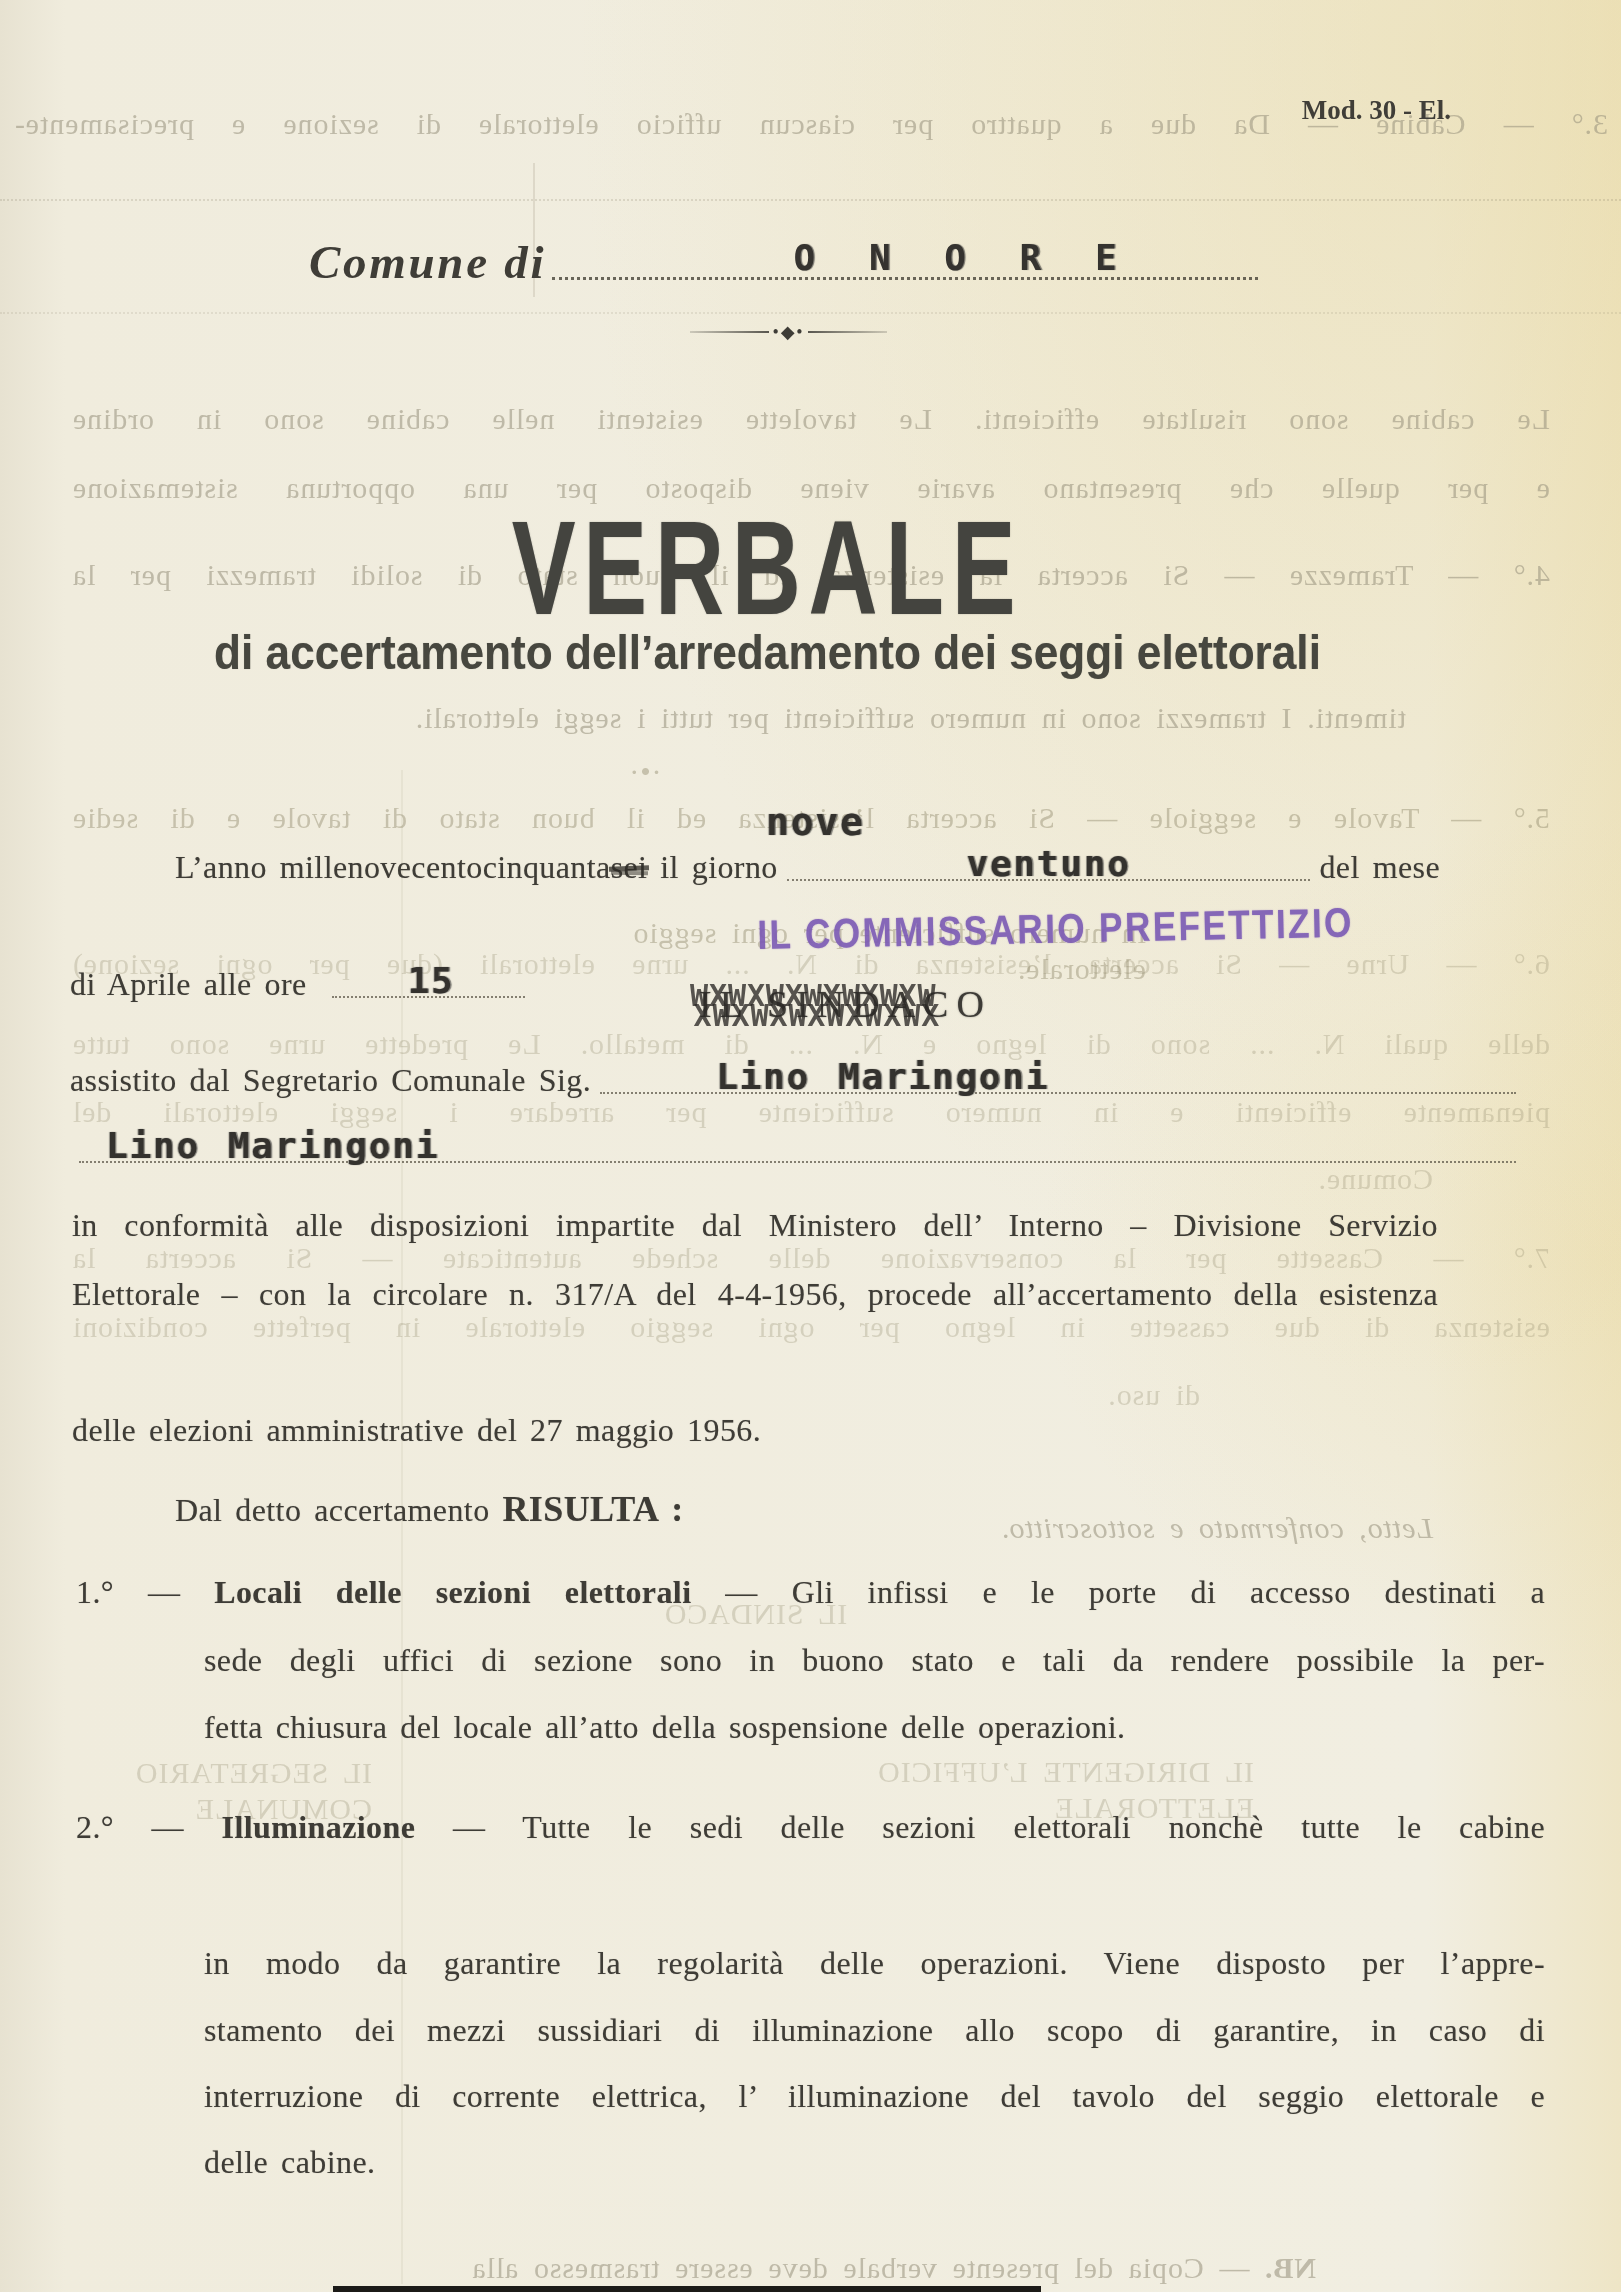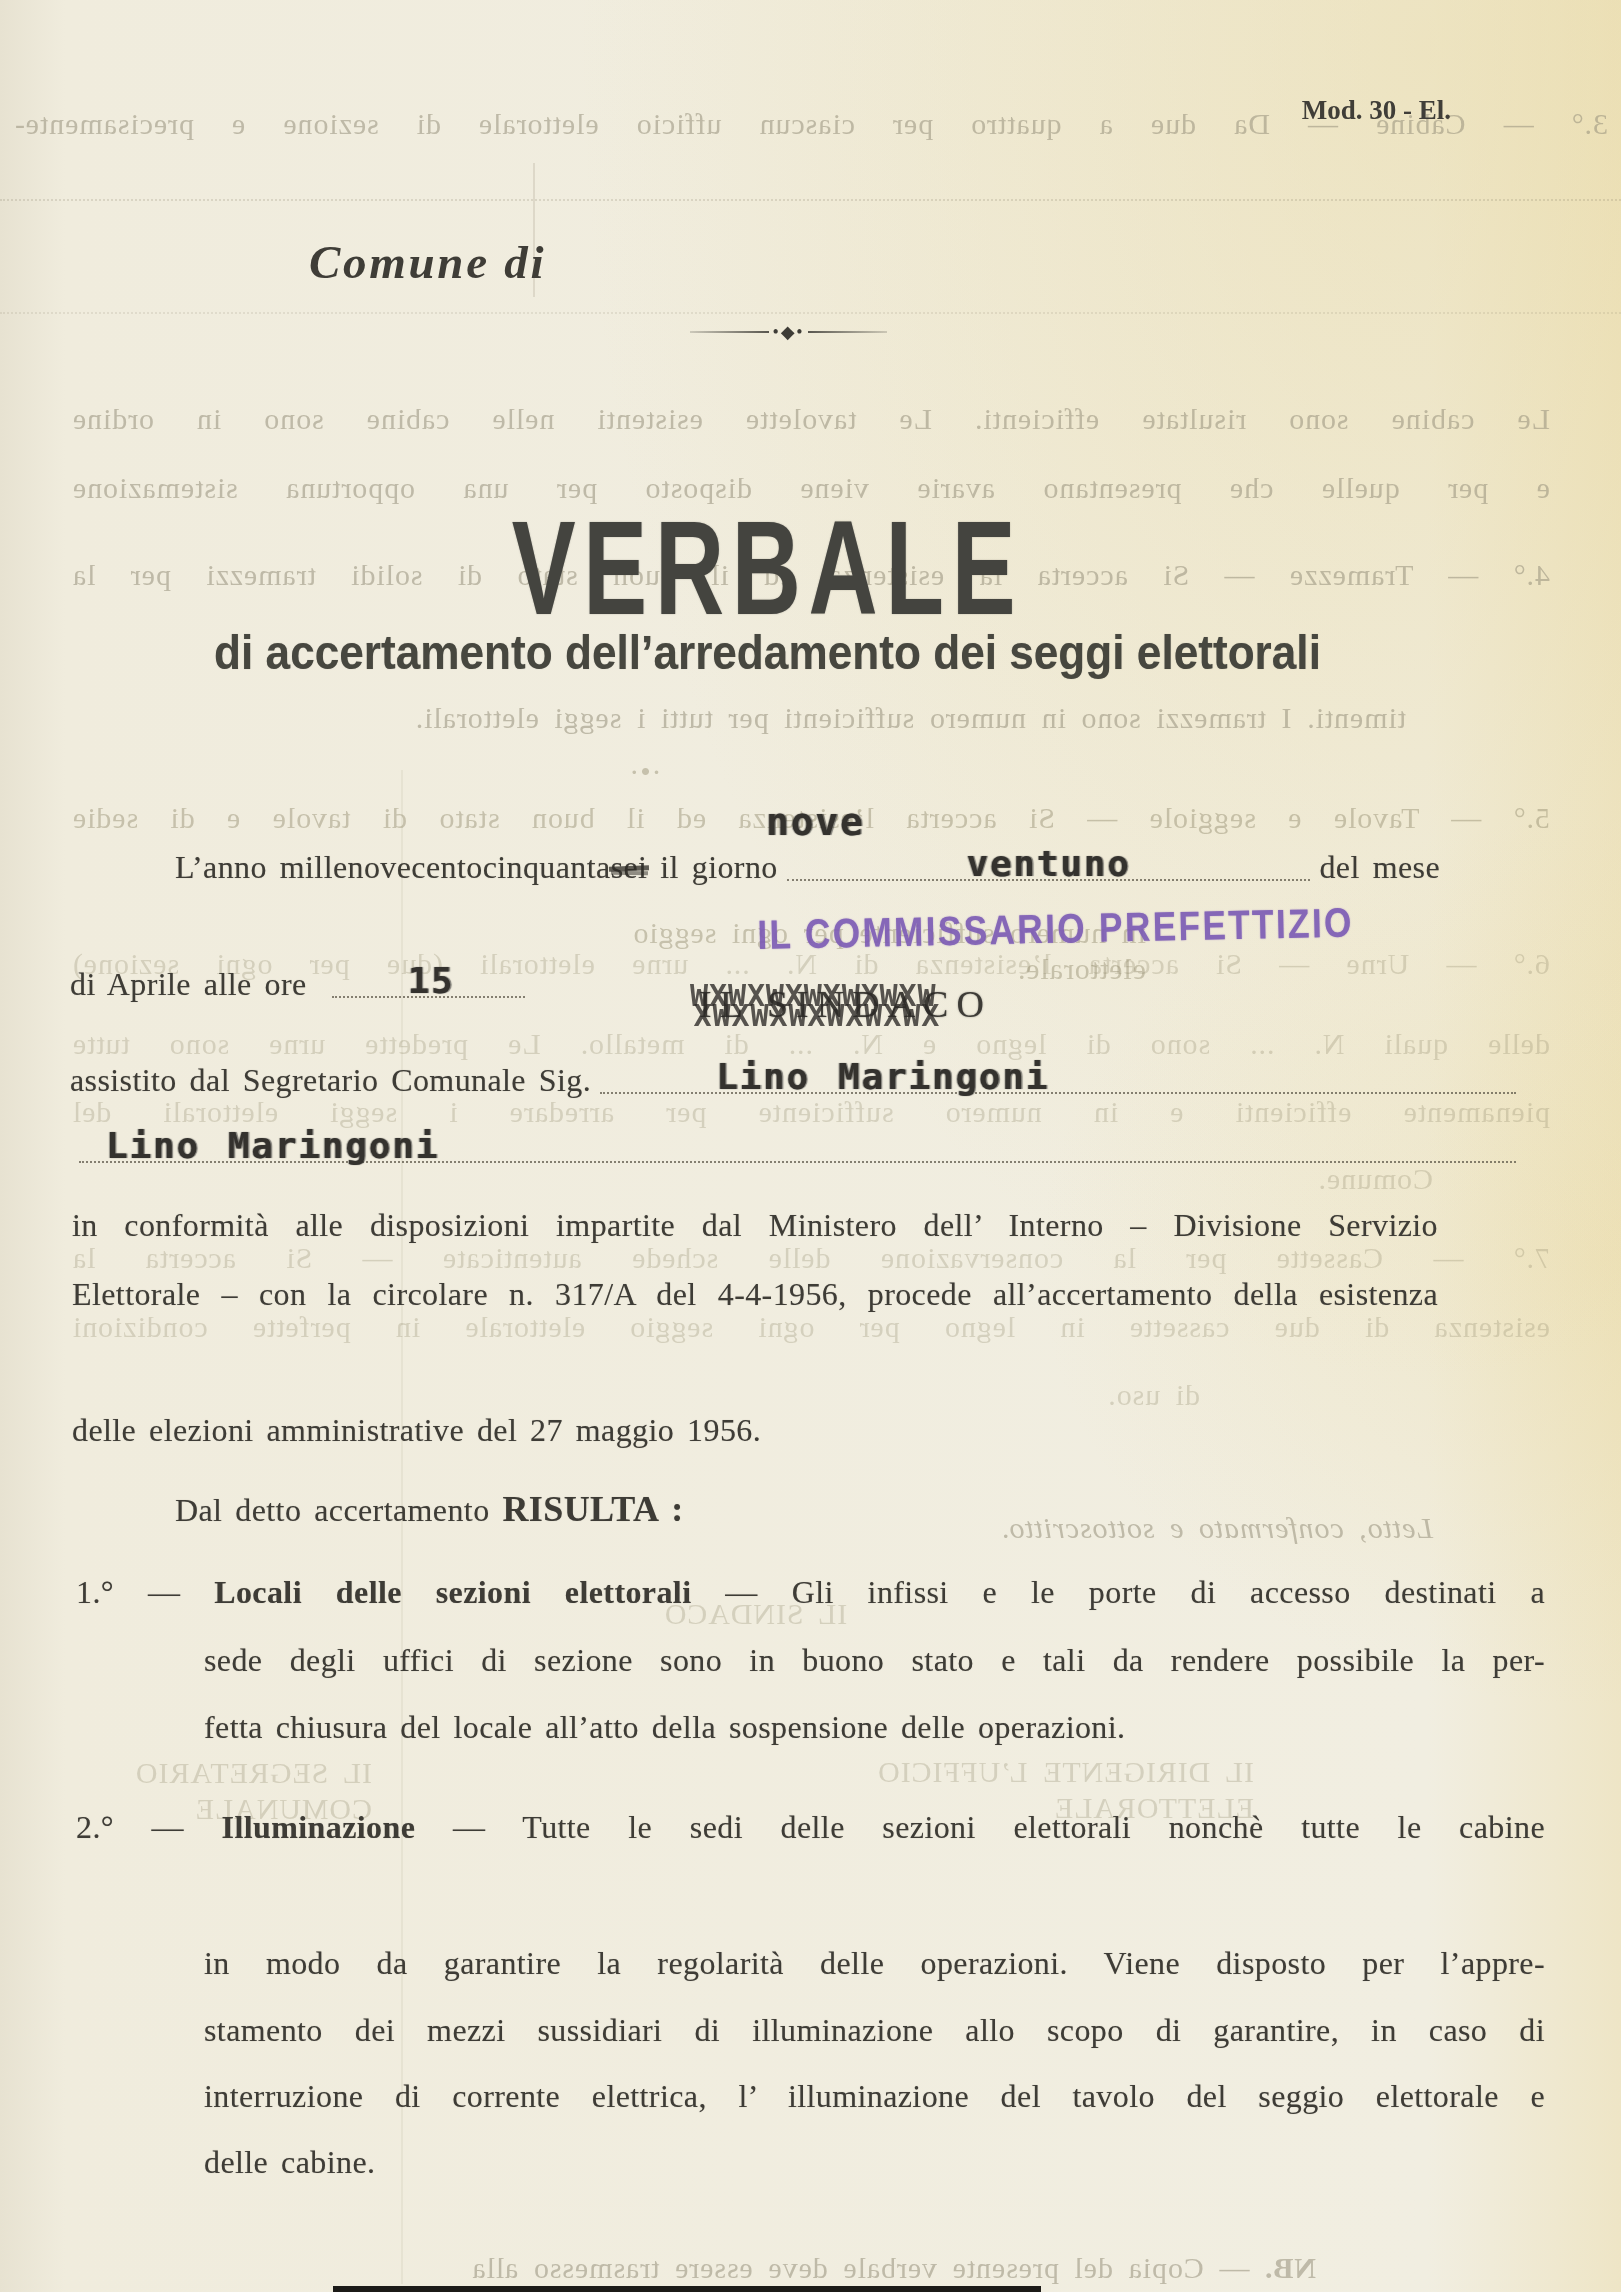--- a/index.html
+++ b/index.html
@@ -97,20 +97,23 @@
   <div class="ghost lt" style="left:76px; top:1755px; width:296px;">IL SEGRETARIO COMUNALE</div>
   <div class="ghost lt" style="left:851px; top:1754px; width:403px;">IL DIRIGENTE L’UFFICIO ELETTORALE</div>
   <div class="ghost md" style="left:403px; top:2250px; width:913px;">
     <span class="bold">NB.</span><span> — Copia del presente verbale deve essere trasmesso alla Prefettura.</span>
   </div>
 
   <div class="mod">Mod. 30 - El.</div>
 
   <div class="comune-row">
     <span class="comune-label">Comune di</span>
+    <span class="comune-fill">
+      <span class="comune-value">O N O R E</span>
+    </span>
   </div>
   <div class="faint-rule" style="left:0px; top:312px; width:1621px; opacity:.4;"></div>
 
   <div class="ornament">
     <span>•◆•</span>
   </div>
 
   <div class="title">VERBALE</div>
   <div class="subtitle">di accertamento dell’arredamento dei seggi elettorali</div>
 

